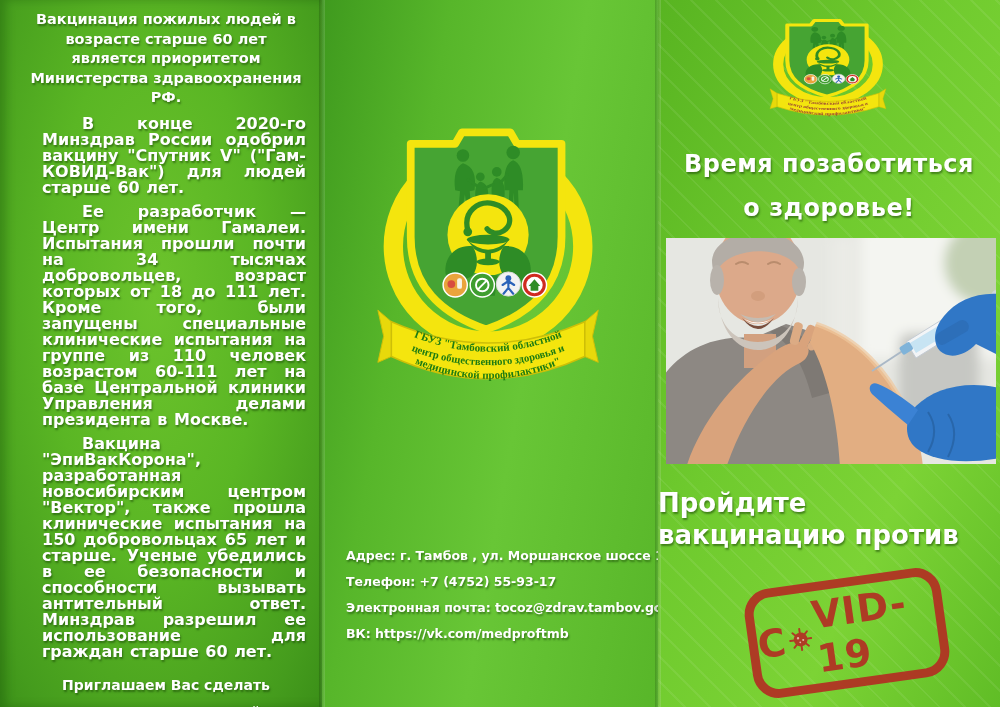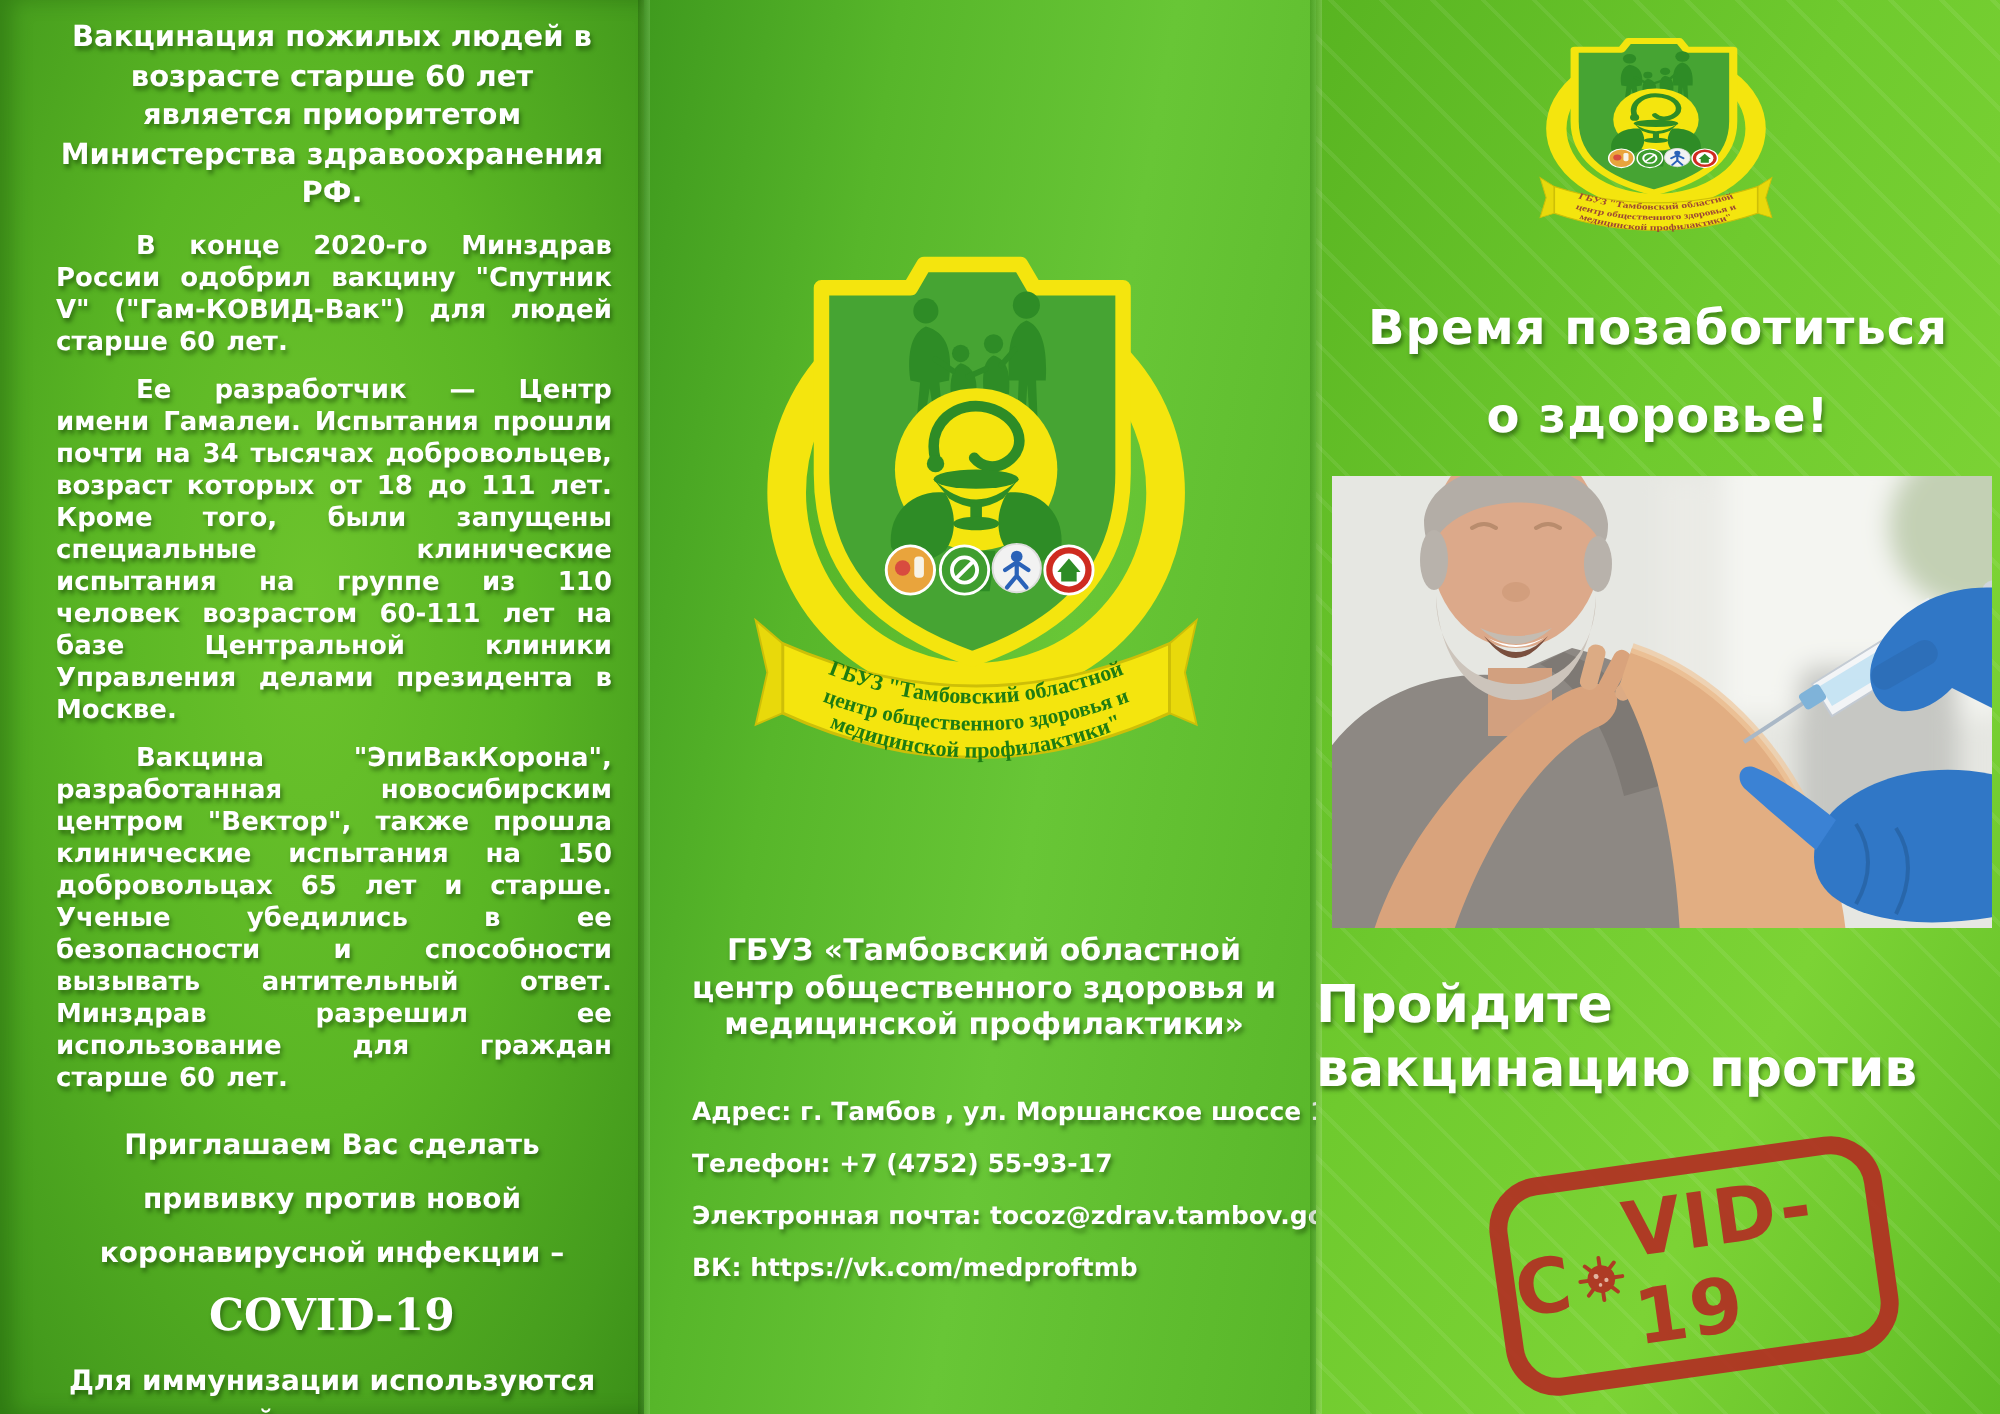--- a/index.html
+++ b/index.html
@@ -25,21 +25,21 @@
       linear-gradient(115deg,#58b421 0%,#6fca2e 40%,#7cd335 70%,#60bd26 100%);
   }
   .fold{position:absolute;top:0;bottom:0;width:6px;z-index:5;pointer-events:none;}
   .fold-1{left:319px;background:linear-gradient(90deg,rgba(15,65,0,.30),rgba(255,255,255,.14));}
   .fold-2{left:655px;background:linear-gradient(90deg,rgba(15,65,0,.25),rgba(255,255,255,.16));}
   .sh{text-shadow:1px 2px 2px rgba(15,55,0,.5);}
 
   
   .panel-left .inner{padding:8px 16px 0 26px;}
   .lp-heading{font-size:14.5px;line-height:19.5px;font-weight:bold;text-align:center;margin:2px 2px 8px 2px;}
-  .lp-para{font-size:13px;line-height:16px;font-weight:bold;text-align:justify;text-indent:40px;margin:0 0 8px 2px;word-spacing:1px;}
+  .lp-para{font-size:16px;line-height:16px;font-weight:bold;text-align:justify;text-indent:40px;margin:0 0 8px 16px;word-spacing:1px;}
   .lp-invite{font-size:14px;line-height:27px;font-weight:bold;text-align:center;margin:12px 2px 4px 2px;}
   .lp-covid{font-family:"DejaVu Serif","Liberation Serif",serif;font-size:22px;font-weight:bold;text-align:center;margin:2px 0 10px 0;}
   .lp-note{font-size:14px;line-height:20px;font-weight:bold;text-align:center;margin:0 4px 7px 4px;}
 
   
   .emblem-big{position:absolute;left:50%;top:120px;transform:translateX(-50%);width:232px;height:272px;}
   .mp-org{position:absolute;top:466px;left:14px;right:10px;text-align:center;
           font-size:15px;line-height:18.5px;font-weight:bold;}
   .mp-contacts{position:absolute;top:548px;left:24px;right:8px;}
   .mp-contact{font-size:12.5px;font-weight:bold;margin-bottom:11px;white-space:nowrap;}
@@ -149,21 +149,20 @@
       <div class="lp-covid sh">COVID-19</div>
       <div class="lp-note sh">Для иммунизации используются российские вакцины</div>
 
     </div>
   </section>
 
   <section class="panel panel-middle">
     <svg class="emblem-big" viewBox="0 0 240 280">
       <use href="#emblem-def"></use>
     </svg>
-    <div class="mp-org sh">ГБУЗ «Тамбовский областной центр общественного здоровья и медицинской профилактики»</div>
     <div class="mp-contacts">
       <div class="mp-contact sh">Адрес:  г. Тамбов , ул. Моршанское шоссе 16 Б</div>
       <div class="mp-contact sh">Телефон:  +7 (4752) 55-93-17</div>
       <div class="mp-contact sh">Электронная почта: tocoz@zdrav.tambov.gov.ru</div>
       <div class="mp-contact sh">ВК: https://vk.com/medproftmb</div>
     </div>
   </section>
 
   <section class="panel panel-right">
     <svg class="emblem-small" viewBox="0 0 240 280" preserveAspectRatio="none" style="--ribbonText:#9c4733">

